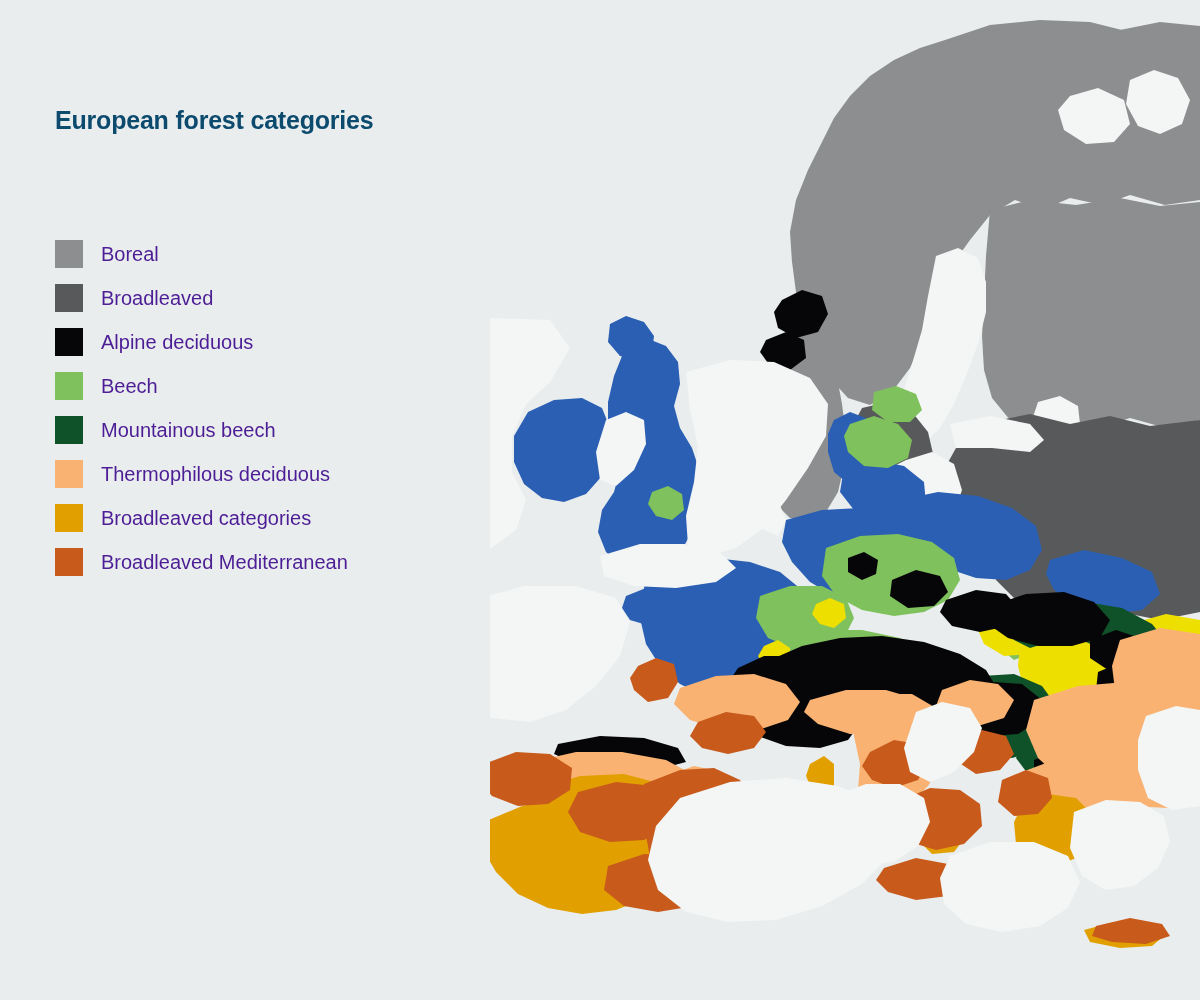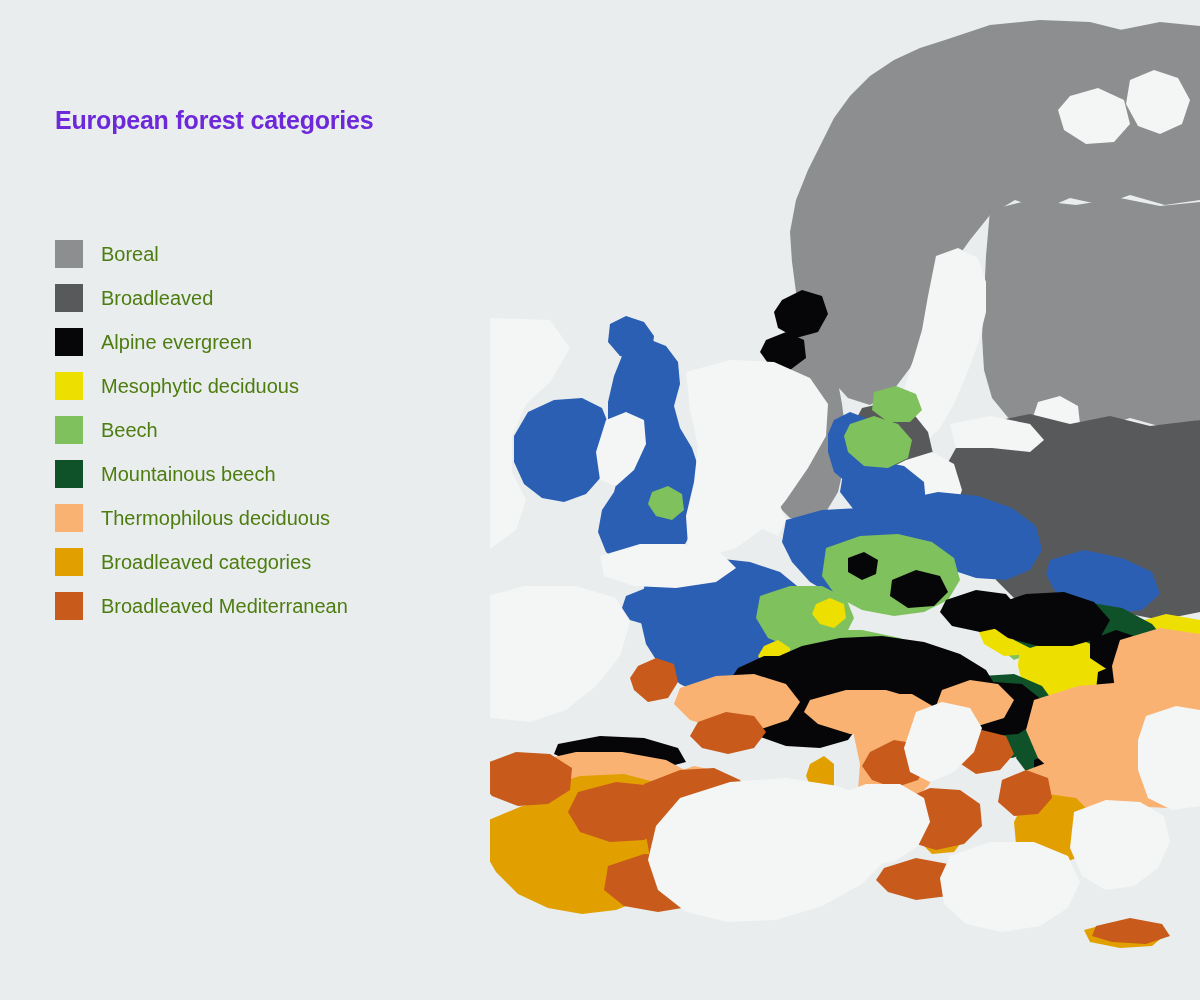--- a/index.html
+++ b/index.html
@@ -43,21 +43,21 @@
     margin-bottom: 16px;
   }
   .legend-swatch {
     width: 28px;
     height: 28px;
     flex: 0 0 28px;
   }
   .legend-label {
     margin-left: 18px;
     font-size: 20px;
-    color: #4d7c0f;
+    color: #4c1d95;
     white-space: nowrap;
     line-height: 1;
   }
   #map-area {
     position: absolute;
     left: 430px;
     top: 0px;
     width: 770px;
     height: 1000px;
   }
@@ -65,38 +65,34 @@
     display: block;
     width: 770px;
     height: 1000px;
   }
 </style>
 </head>
 <body style="background-color: rgb(233, 237, 238);">
 
 <div id="figure">
 
-  <div id="map-title" style="color: #6d28d9;">European forest categories</div>
+  <div id="map-title" style="color: #0c4a6e;">European forest categories</div>
 
   <div id="legend">
     <div class="legend-item">
       <span class="legend-swatch" style="background-color: rgb(140, 142, 144);"></span>
       <span class="legend-label">Boreal</span>
     </div>
     <div class="legend-item">
       <span class="legend-swatch" style="background-color: rgb(88, 89, 90);"></span>
       <span class="legend-label">Broadleaved</span>
     </div>
     <div class="legend-item">
       <span class="legend-swatch" style="background-color: rgb(6, 6, 8);"></span>
-      <span class="legend-label">Alpine evergreen</span>
-    </div>
-    <div class="legend-item">
-      <span class="legend-swatch" style="background-color: rgb(237, 224, 0);"></span>
-      <span class="legend-label">Mesophytic deciduous</span>
+      <span class="legend-label">Alpine deciduous</span>
     </div>
     <div class="legend-item">
       <span class="legend-swatch" style="background-color: rgb(127, 193, 92);"></span>
       <span class="legend-label">Beech</span>
     </div>
     <div class="legend-item">
       <span class="legend-swatch" style="background-color: rgb(15, 81, 41);"></span>
       <span class="legend-label">Mountainous beech</span>
     </div>
     <div class="legend-item">

